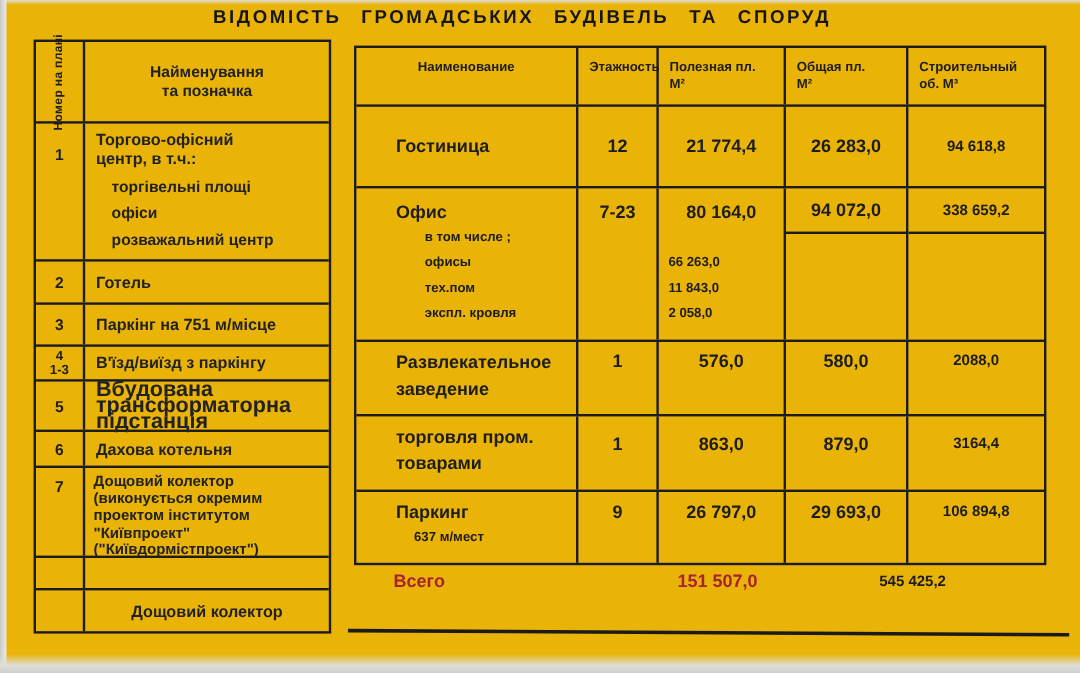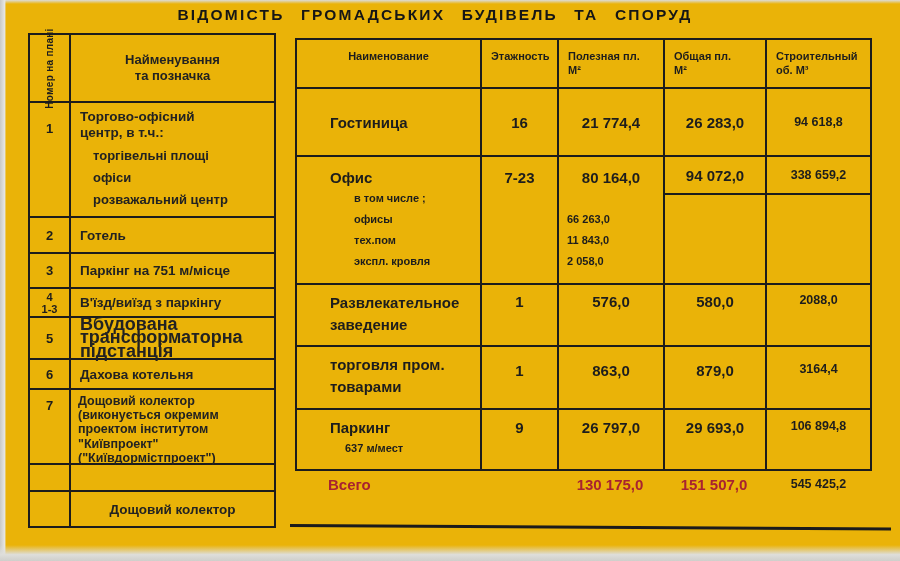--- a/index.html
+++ b/index.html
@@ -36,21 +36,21 @@
   .lsmallnum { font-size:11px; line-height:12px; text-align:center; }
   .l7text { padding:4px 2px 0 7px; font-size:12.5px; line-height:14.2px; }
   .llast { display:flex; align-items:center; justify-content:center; font-size:13.5px; }
 
   
   .rtable { position:absolute; left:295px; top:38px; width:577px; border:2.5px solid #1c1c1c; }
   .rrow { display:flex; border-bottom:2px solid #1c1c1c; }
   .rrow:last-child { border-bottom:none; }
   .c { border-right:2px solid #1c1c1c; }
   .c:last-child { border-right:none; }
-  .c1 { width:185px; } .c2 { width:77px; } .c3 { width:106px; } .c4 { width:102px; } .c5 { flex:1; }
+  .c1 { width:185px; } .c2 { width:67px; } .c3 { width:106px; } .c4 { width:102px; } .c5 { flex:1; }
   .rhead { height:49px; }
   .rhead .c { padding-top:9px; font-size:11px; font-weight:bold; line-height:14px; color:#1d1d1d; }
   .rhead .c1 { text-align:center; }
   .rhead .c2, .rhead .c3, .rhead .c4, .rhead .c5 { padding-left:9px; }
 
   .v15 { font-size:15px; font-weight:bold; color:#1d1d1d; }
   .v12 { font-size:12.5px; font-weight:bold; color:#1d1d1d; }
   .v11 { font-size:11px; font-weight:bold; color:#1d1d1d; }
 
   .vc { display:flex; align-items:center; justify-content:center; }
@@ -173,21 +173,21 @@
       <div class="c c3 pre">Полезная пл.
 М²</div>
       <div class="c c4 pre">Общая пл.
 М²</div>
       <div class="c c5 pre">Строительный
 об.  М³</div>
     </div>
 
     <div class="rrow rowA">
       <div class="c c1 nm v15">Гостиница</div>
-      <div class="c c2 vc v15">16</div>
+      <div class="c c2 vc v15">12</div>
       <div class="c c3 vc v15">21 774,4</div>
       <div class="c c4 vc v15">26 283,0</div>
       <div class="c c5 vc v12">94 618,8</div>
     </div>
 
     <div class="rrow rowB">
       <div class="c c1 bstack" style="padding-left:33px">
         <div class="v15 bline1">Офис</div>
         <div class="v11 bsub">в том числе ;</div>
         <div class="v11 bsub">офисы</div>
@@ -238,19 +238,18 @@
       <div class="c c2 v15 val">9</div>
       <div class="c c3 v15 val">26 797,0</div>
       <div class="c c4 v15 val">29 693,0</div>
       <div class="c c5 v12 val">106 894,8</div>
     </div>
   </div>
 
   <div class="totalrow">
     <div class="tc c1 v15 red">Всего</div>
     <div class="tc c2"></div>
-    <div class="tc c3 v15 red">130 175,0</div>
     <div class="tc c4 v15 red">151 507,0</div>
     <div class="tc c5 v12">545 425,2</div>
   </div>
 
   <div class="bline"></div>
 </div>
 
 </body></html>

